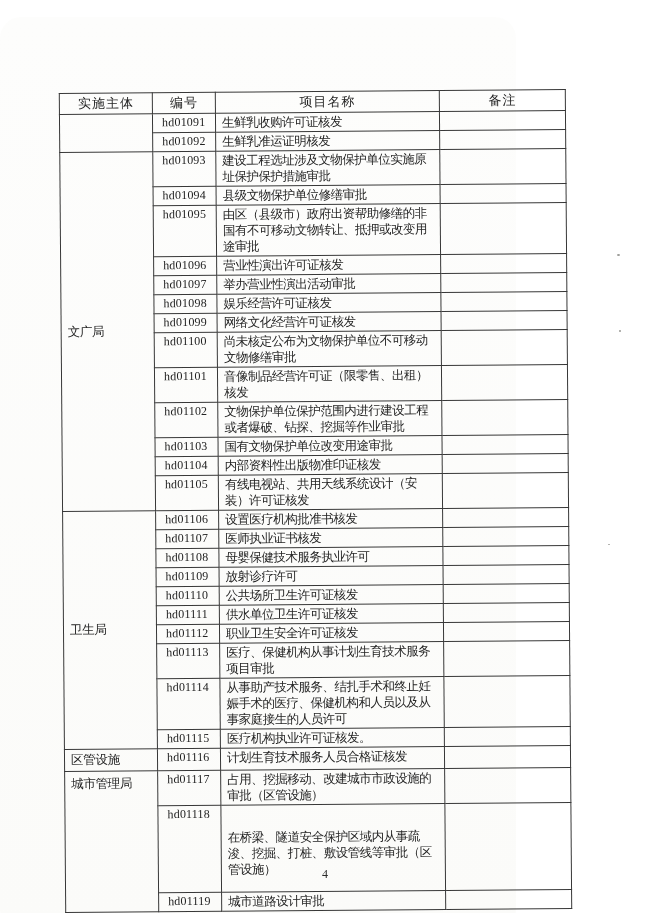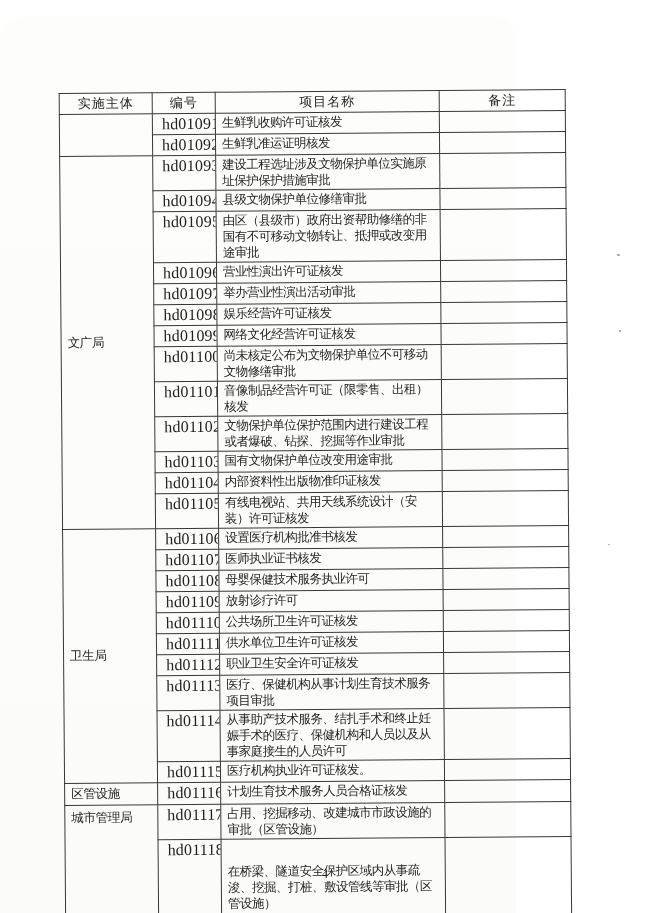--- a/index.html
+++ b/index.html
@@ -55,21 +55,21 @@
     letter-spacing: -0.3px;
     padding: 2px 2px 2px 6px;
     vertical-align: middle;
     color: #242424;
   }
   td.entity.v-top {
     vertical-align: top;
     padding-top: 4px;
   }
   td.code {
-    font-size: 16px;
+    font-size: 12px;
     padding: 1px 2px 1px 9px;
     vertical-align: top;
     letter-spacing: 0.2px;
     color: #222222;
   }
   td.name {
     font-size: 12.5px;
     letter-spacing: -0.5px;
     line-height: 16px;
     padding: 1px 2px 1px 6px;

